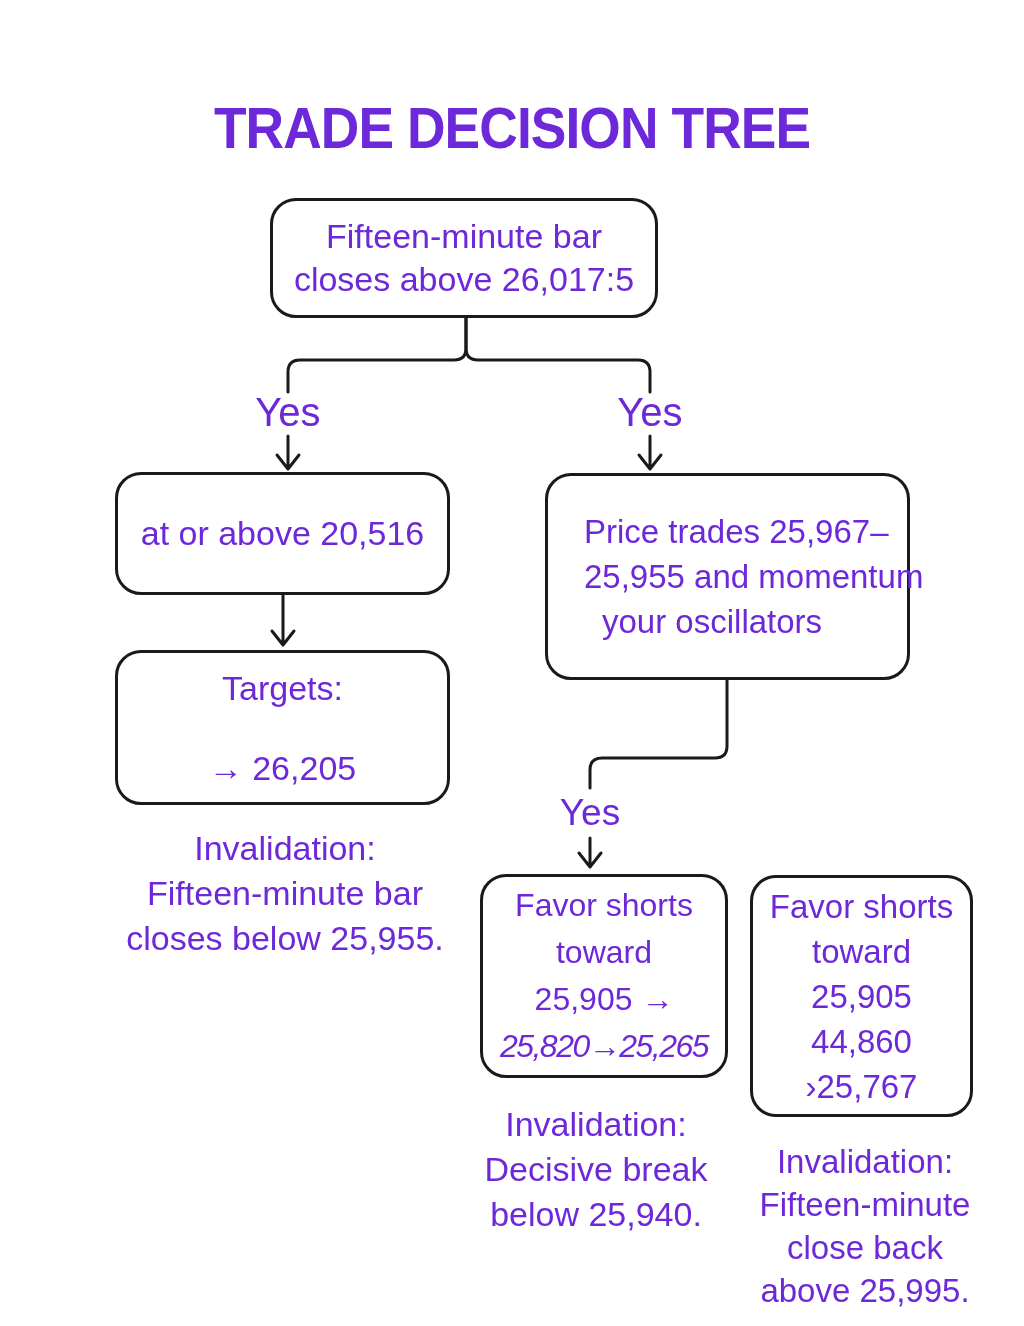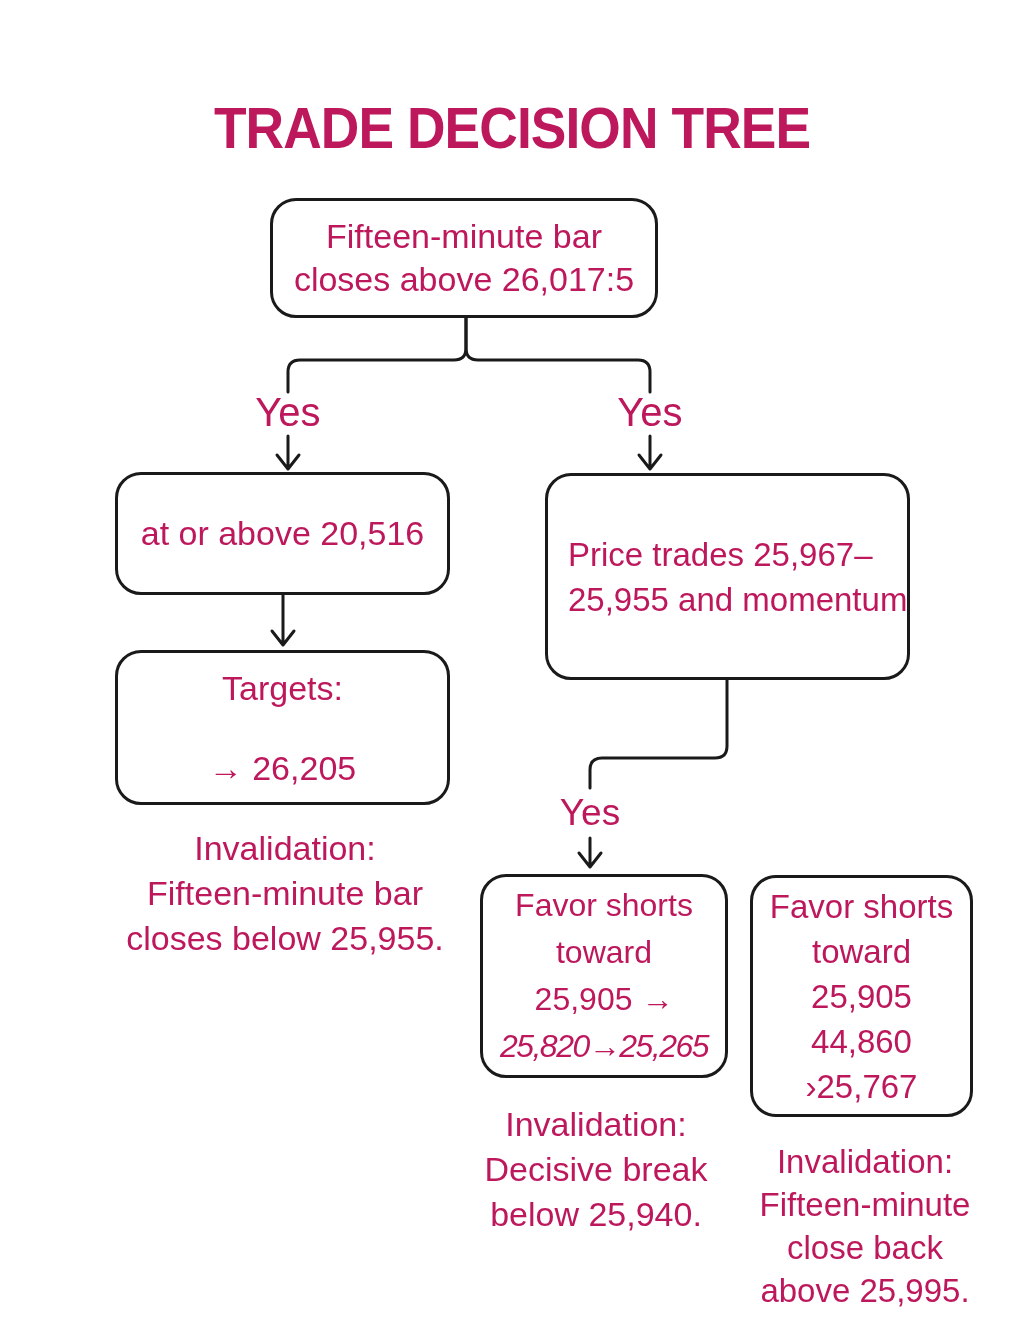--- a/index.html
+++ b/index.html
@@ -2,21 +2,21 @@
 <html><head>
 <meta charset="utf-8">
 <style>
   html, body { margin: 0; padding: 0; background: #ffffff; }
   #canvas {
     position: relative;
     width: 1024px;
     height: 1326px;
     background: #ffffff;
     font-family: "Liberation Sans", "DejaVu Sans", sans-serif;
-    color: #be185d;
+    color: #6d28d9;
     overflow: hidden;
   }
   #connectors {
     position: absolute;
     left: 0; top: 0;
     width: 1024px; height: 1326px;
     z-index: 1;
   }
   .page-title {
     position: absolute;
@@ -57,21 +57,21 @@
     text-align: center;
     font-size: 40px;
     z-index: 2;
   }
 
   
   #node-root   { left: 270px; top: 198px; width: 388px; height: 120px; font-size: 34px; line-height: 43px; }
   #node-buy    { left: 115px; top: 472px; width: 335px; height: 123px; font-size: 34px; line-height: 43px; }
   #node-targets{ left: 115px; top: 650px; width: 335px; height: 155px; font-size: 34px; line-height: 44px; gap: 36px; }
   #node-price  { left: 545px; top: 473px; width: 365px; height: 207px; font-size: 33px; line-height: 45px;
-                 align-items: flex-start; text-align: right; padding-left: 20px; }
+                 align-items: flex-start; text-align: right; padding-left: 36px; }
   #node-price .ln.indent { margin-left: 18px; }
   #node-favor-primary  { left: 480px; top: 874px; width: 248px; height: 204px; font-size: 32px; line-height: 47px; }
   #node-favor-primary .ln.tight { letter-spacing: -1.5px; font-style: italic; }
   #node-favor-secondary{ left: 750px; top: 875px; width: 223px; height: 242px; font-size: 33px; line-height: 45px; }
 
   #text-invalidation-left  { left:  90px; top:  826px; width: 390px; font-size: 34px; line-height: 45px; }
   #text-invalidation-mid   { left: 446px; top: 1102px; width: 300px; font-size: 34px; line-height: 45px; }
   #text-invalidation-right { left: 738px; top: 1140px; width: 254px; font-size: 33px; line-height: 43px; }
 
   #yes-left  { left: 236px; top: 390px; }
@@ -114,20 +114,21 @@
 
   <div class="freetext" id="text-invalidation-left">
     <div class="ln">Invalidation:</div>
     <div class="ln">Fifteen-minute bar</div>
     <div class="ln">closes below 25,955.</div>
   </div>
 
   <div class="node" id="node-price">
     <div class="ln">Price trades 25,967–</div>
     <div class="ln">25,955 and momentum</div>
+    <div class="ln indent">your oscillators</div>
   </div>
 
   <div class="yes-label" id="yes-mid">Yes</div>
 
   <div class="node" id="node-favor-primary">
     <div class="ln">Favor shorts</div>
     <div class="ln">toward</div>
     <div class="ln">25,905 →</div>
     <div class="ln tight">25,820→25,265</div>
   </div>

